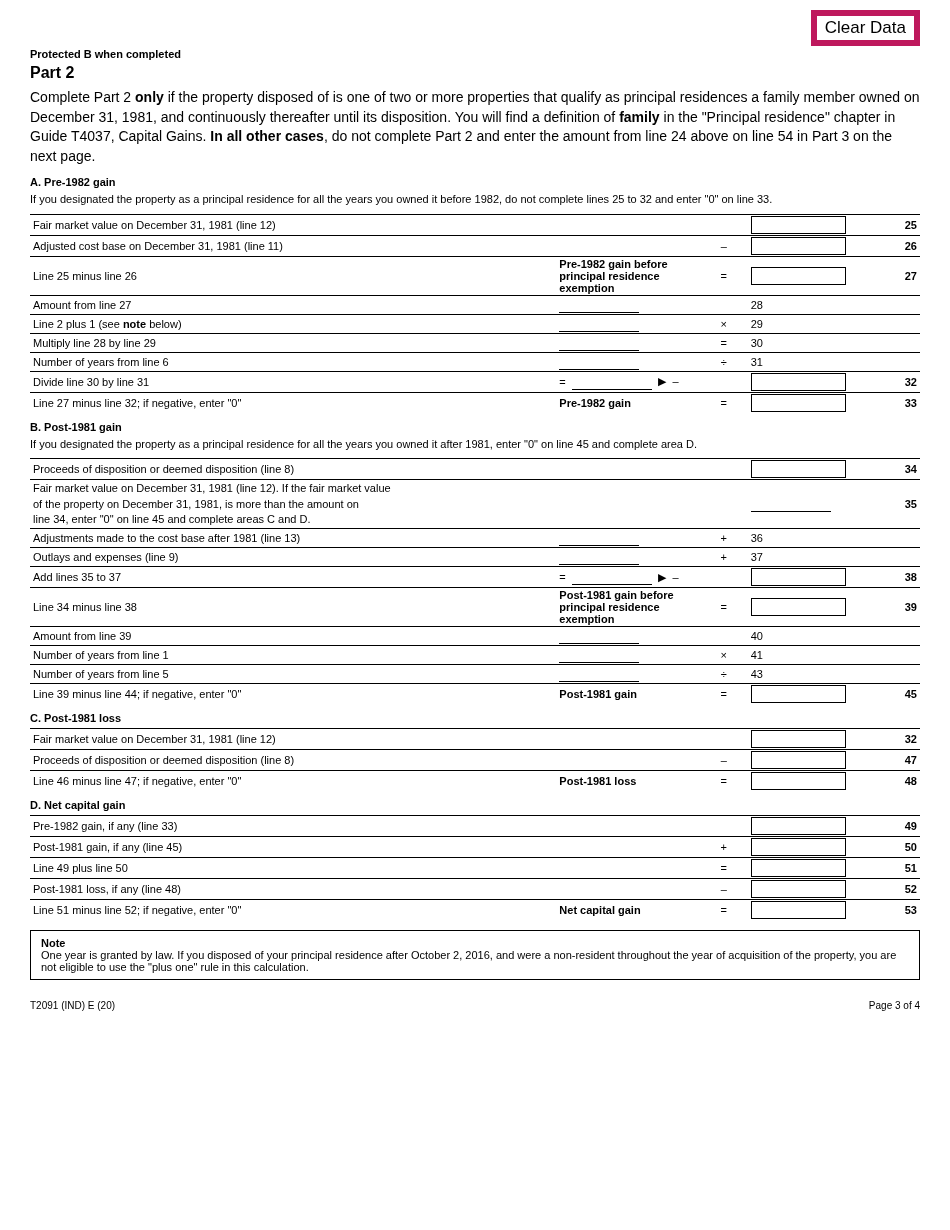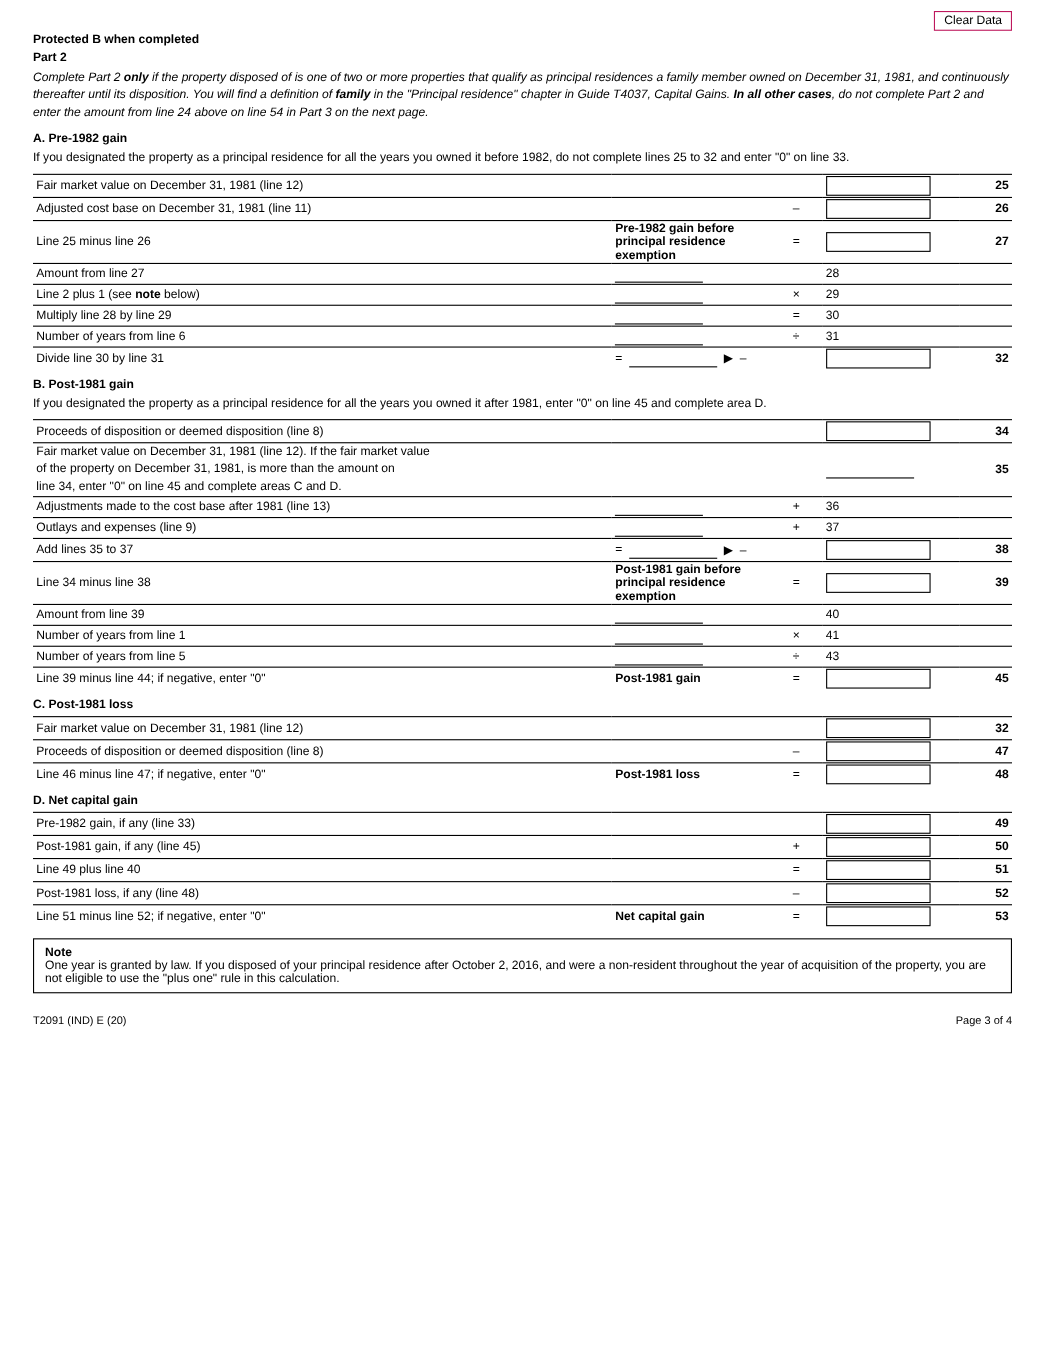--- a/index.html
+++ b/index.html
@@ -19,41 +19,40 @@
       position: relative;
     }
     .top-bar {
       display: flex;
       justify-content: flex-end;
       align-items: flex-start;
       margin-bottom: 2px;
     }
     .clear-data-btn {
       background: #fff;
-      border: 1px solid #be185d;
+      border: 6px solid #be185d;
       padding: 2px 8px;
-      font-size: 11px;
+      font-size: 17px;
       cursor: pointer;
       margin-right: 0;
     }
     .protected-b {
       font-size: 11px;
       font-weight: bold;
       margin-bottom: 4px;
     }
     .part-title {
-      font-size: 11px;
+      font-size: 16px;
       font-weight: bold;
       margin-bottom: 6px;
     }
     .intro-text {
-      font-size: 11px;
+      font-size: 14px;
       margin-bottom: 10px;
       line-height: 1.4;
-      font-style: italic;
     }
     .section-title {
       font-size: 11px;
       font-weight: bold;
       margin-bottom: 4px;
       margin-top: 6px;
     }
     .section-intro {
       font-size: 11px;
       margin-bottom: 6px;
@@ -194,20 +193,27 @@
       <td>
         <span style="display:inline-flex;align-items:center;">
           = &nbsp;<span class="input-line">&nbsp;</span>&nbsp; ▶ &nbsp;–
         </span>
       </td>
       <td class="operator"></td>
       <td><span class="box-right">&nbsp;</span></td>
       <td class="line-num">32</td>
     </tr>
 
+    <tr class="row-border-top">
+      <td>Line 27 minus line 32; if negative, enter "0"</td>
+      <td><strong>Pre-1982 gain</strong></td>
+      <td class="operator">=</td>
+      <td><span class="box-right">&nbsp;</span></td>
+      <td class="line-num">33</td>
+    </tr>
   </tbody>
     </table>
 
   <div class="section-title" style="margin-top:8px;">B. Post-1981 gain</div>
   <div class="section-intro">If you designated the property as a principal residence for all the years you owned it after 1981, enter "0" on line 45 and complete area D.</div>
 
   <table class="main-table">
 
     <tbody>
         <tr class="row-border-top">
@@ -341,21 +347,21 @@
       <td style="width:5%;" class="line-num">49</td>
     </tr>
     <tr class="row-border-top">
       <td>Post-1981 gain, if any (line 45)</td>
       <td></td>
       <td class="operator">+</td>
       <td><span class="box-right">&nbsp;</span></td>
       <td class="line-num">50</td>
     </tr>
     <tr class="row-border-top">
-      <td>Line 49 plus line 40</td>
+      <td>Line 49 plus line 50</td>
       <td></td>
       <td class="operator">=</td>
       <td><span class="box-right">&nbsp;</span></td>
       <td class="line-num">51</td>
     </tr>
     <tr class="row-border-top">
       <td>Post-1981 loss, if any (line 48)</td>
       <td></td>
       <td class="operator">–</td>
       <td><span class="box-right">&nbsp;</span></td>

